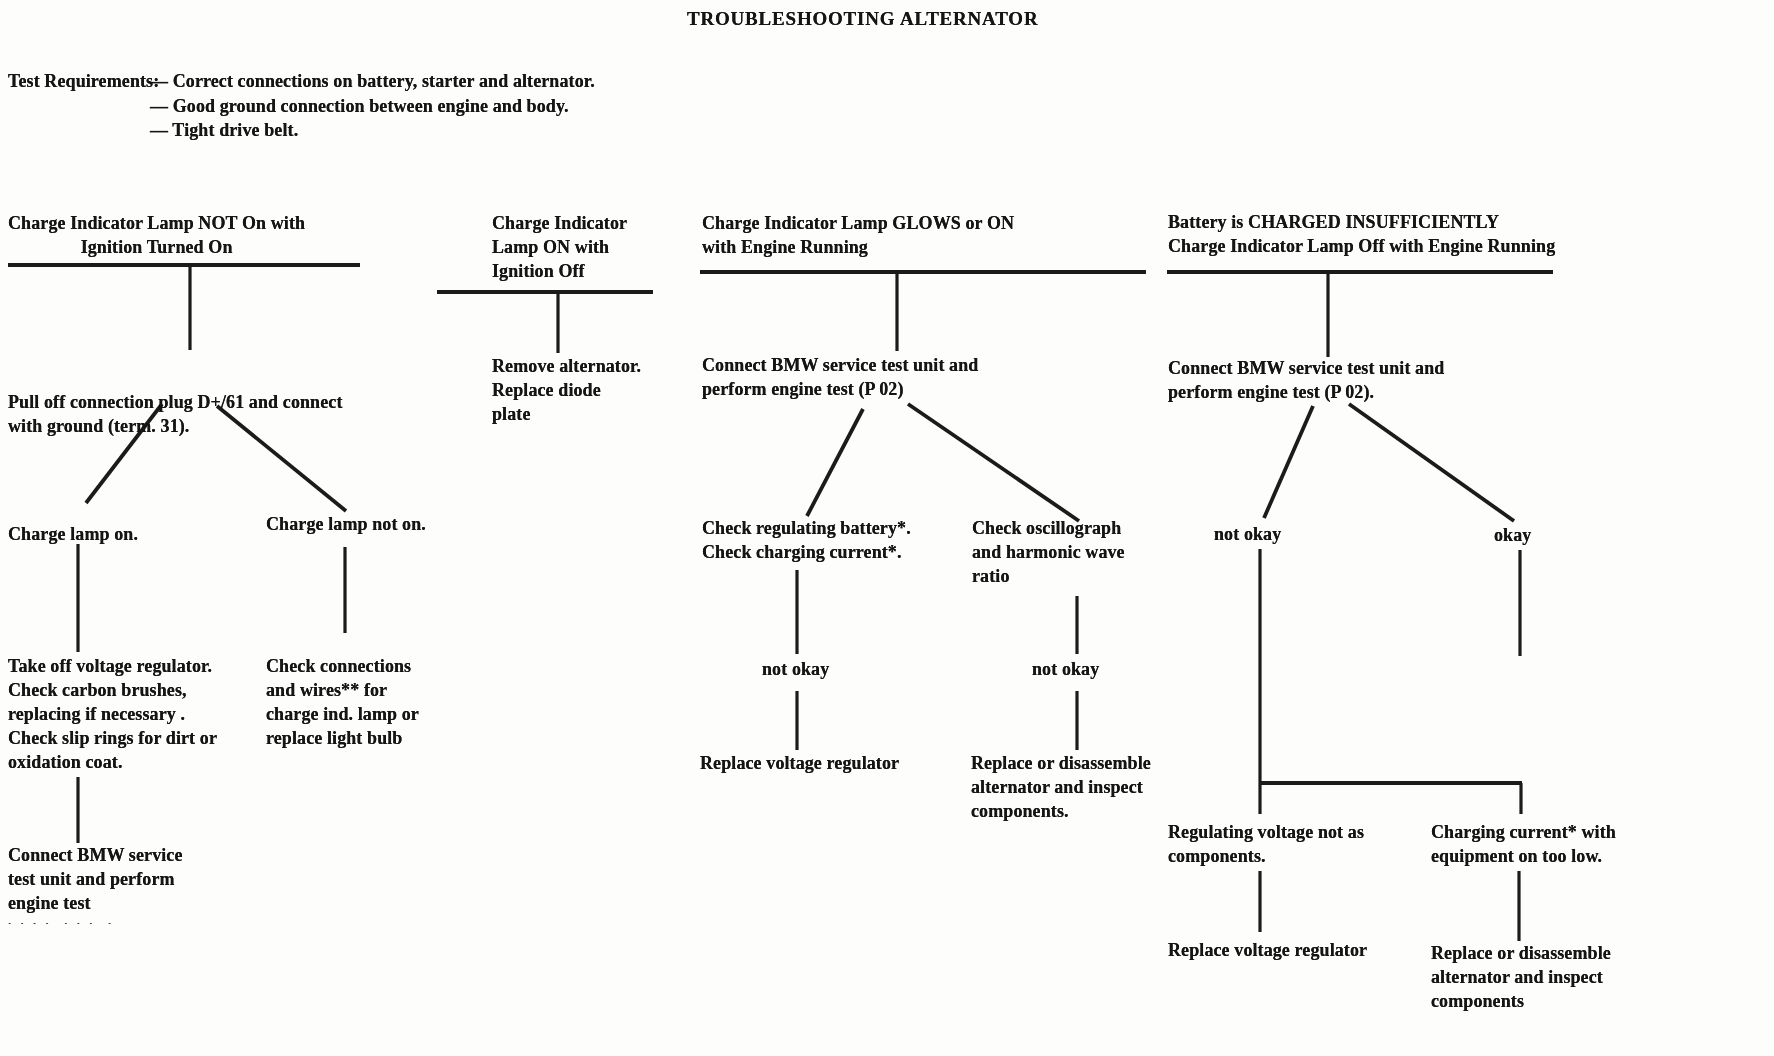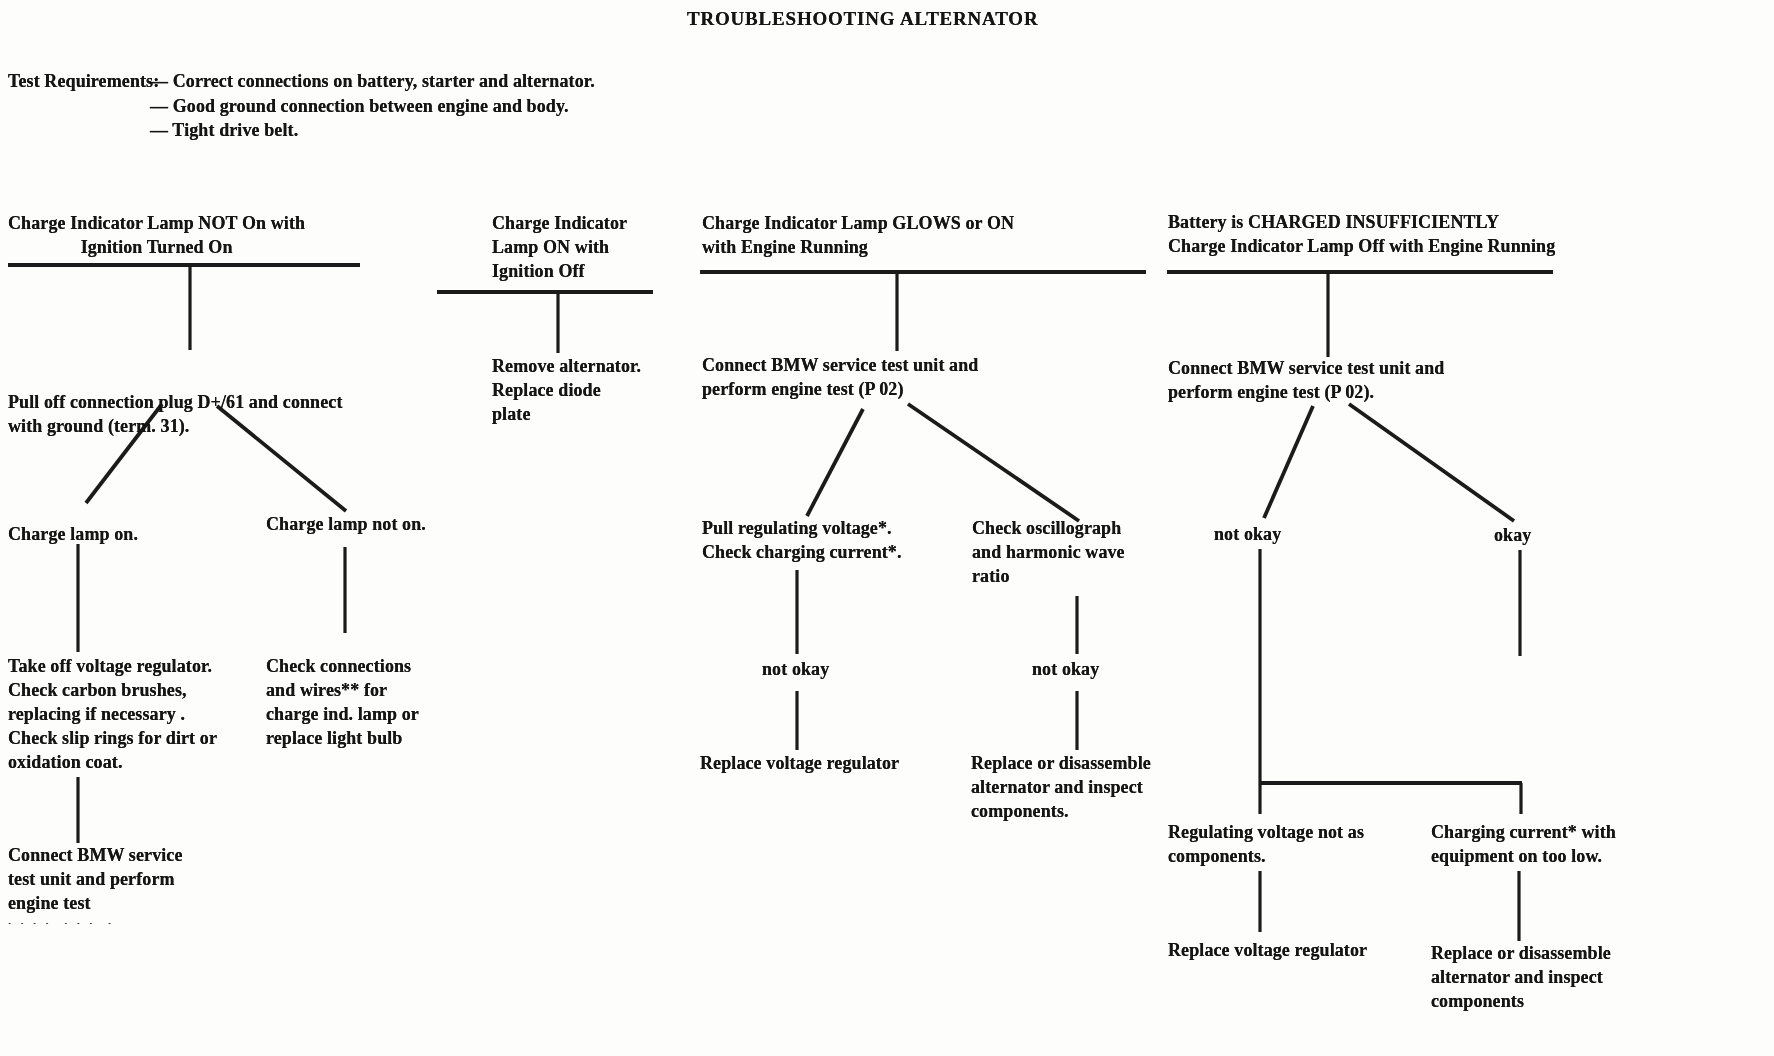--- a/index.html
+++ b/index.html
@@ -107,21 +107,21 @@
 Lamp ON with
 Ignition Off</div>
   <div class="node" style="left:492px;top:355px;">Remove alternator.
 Replace diode
 plate</div>
 
   <div class="node" style="left:702px;top:212px;">Charge Indicator Lamp GLOWS or ON
 with Engine Running</div>
   <div class="node" style="left:702px;top:354px;">Connect BMW service test unit and
 perform engine test (P 02)</div>
-  <div class="node" style="left:702px;top:517px;">Pull regulating voltage*.
+  <div class="node" style="left:702px;top:517px;">Check regulating battery*.
 Check charging current*.</div>
   <div class="node" style="left:972px;top:517px;">Check oscillograph
 and harmonic wave
 ratio</div>
   <div class="node" style="left:762px;top:658px;">not okay</div>
   <div class="node" style="left:1032px;top:658px;">not okay</div>
   <div class="node" style="left:700px;top:752px;">Replace voltage regulator</div>
   <div class="node" style="left:971px;top:752px;">Replace or disassemble
 alternator and inspect
 components.</div>

